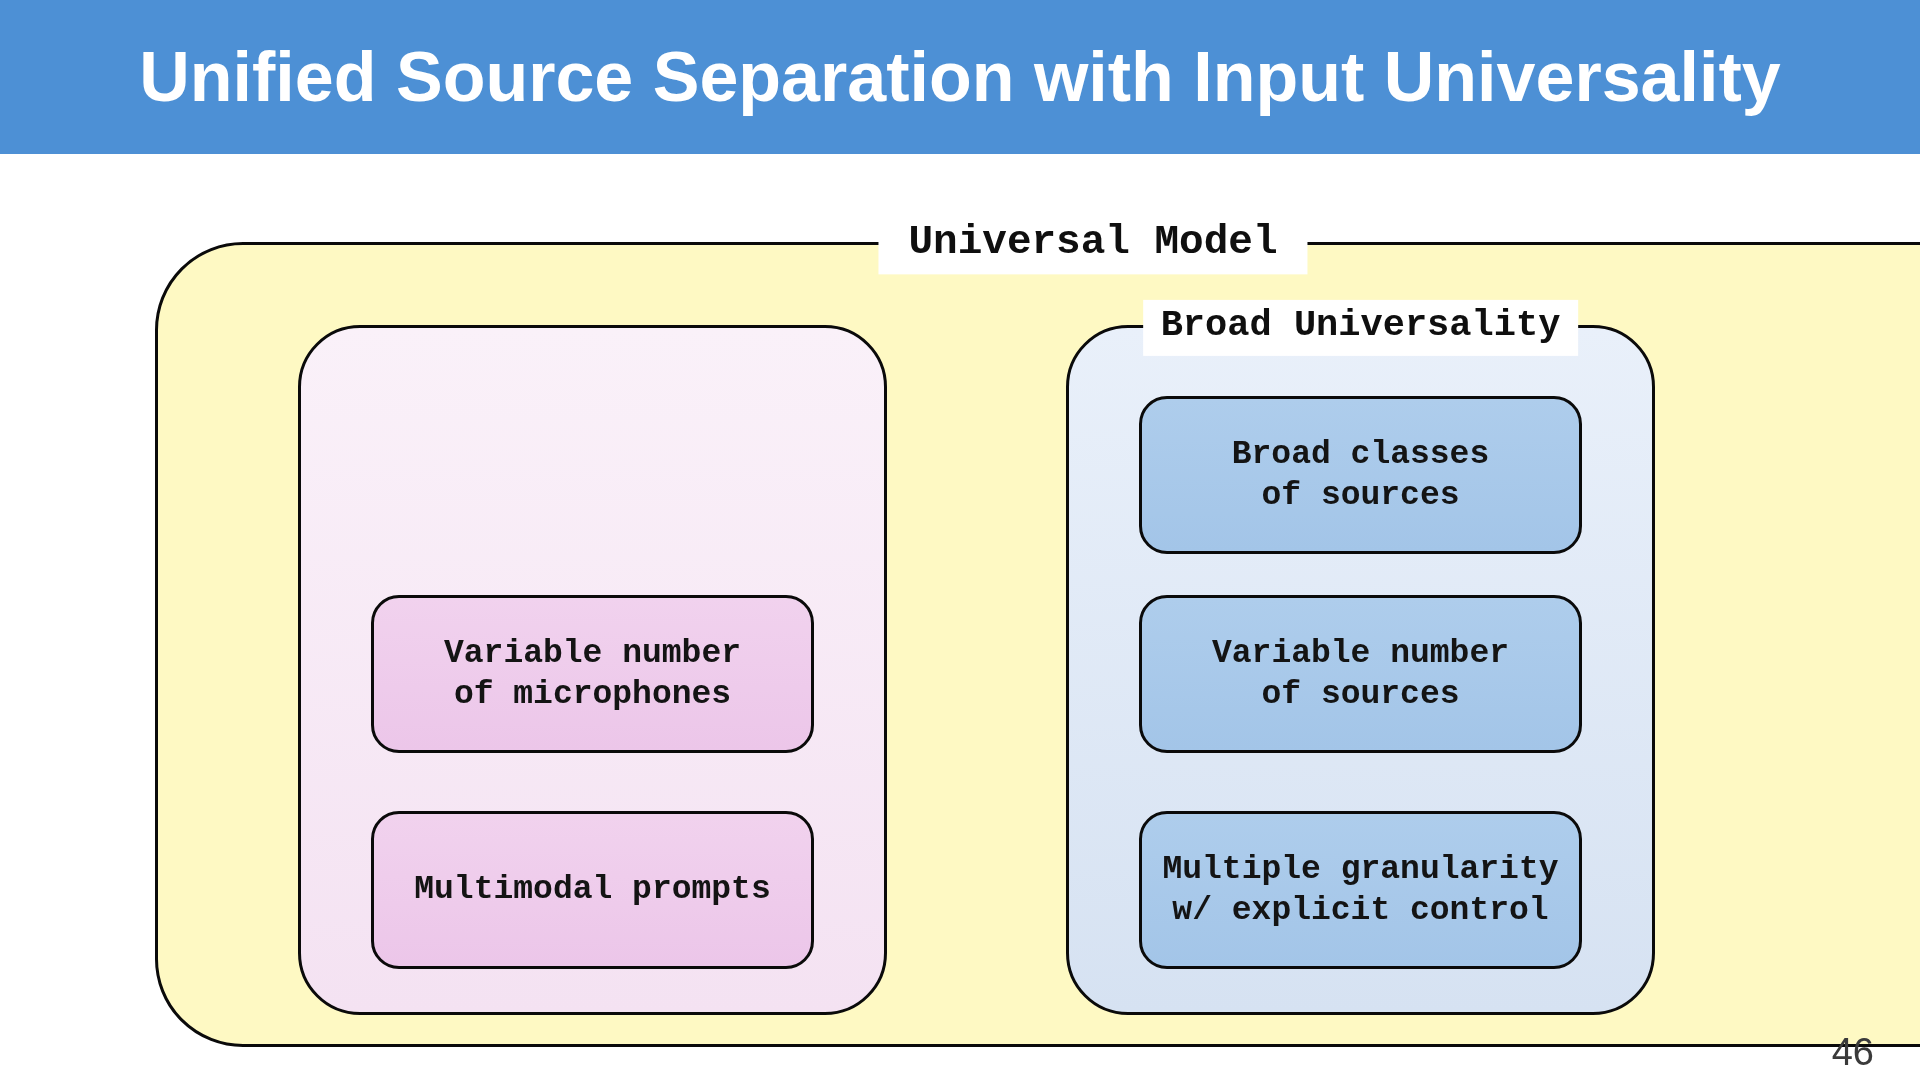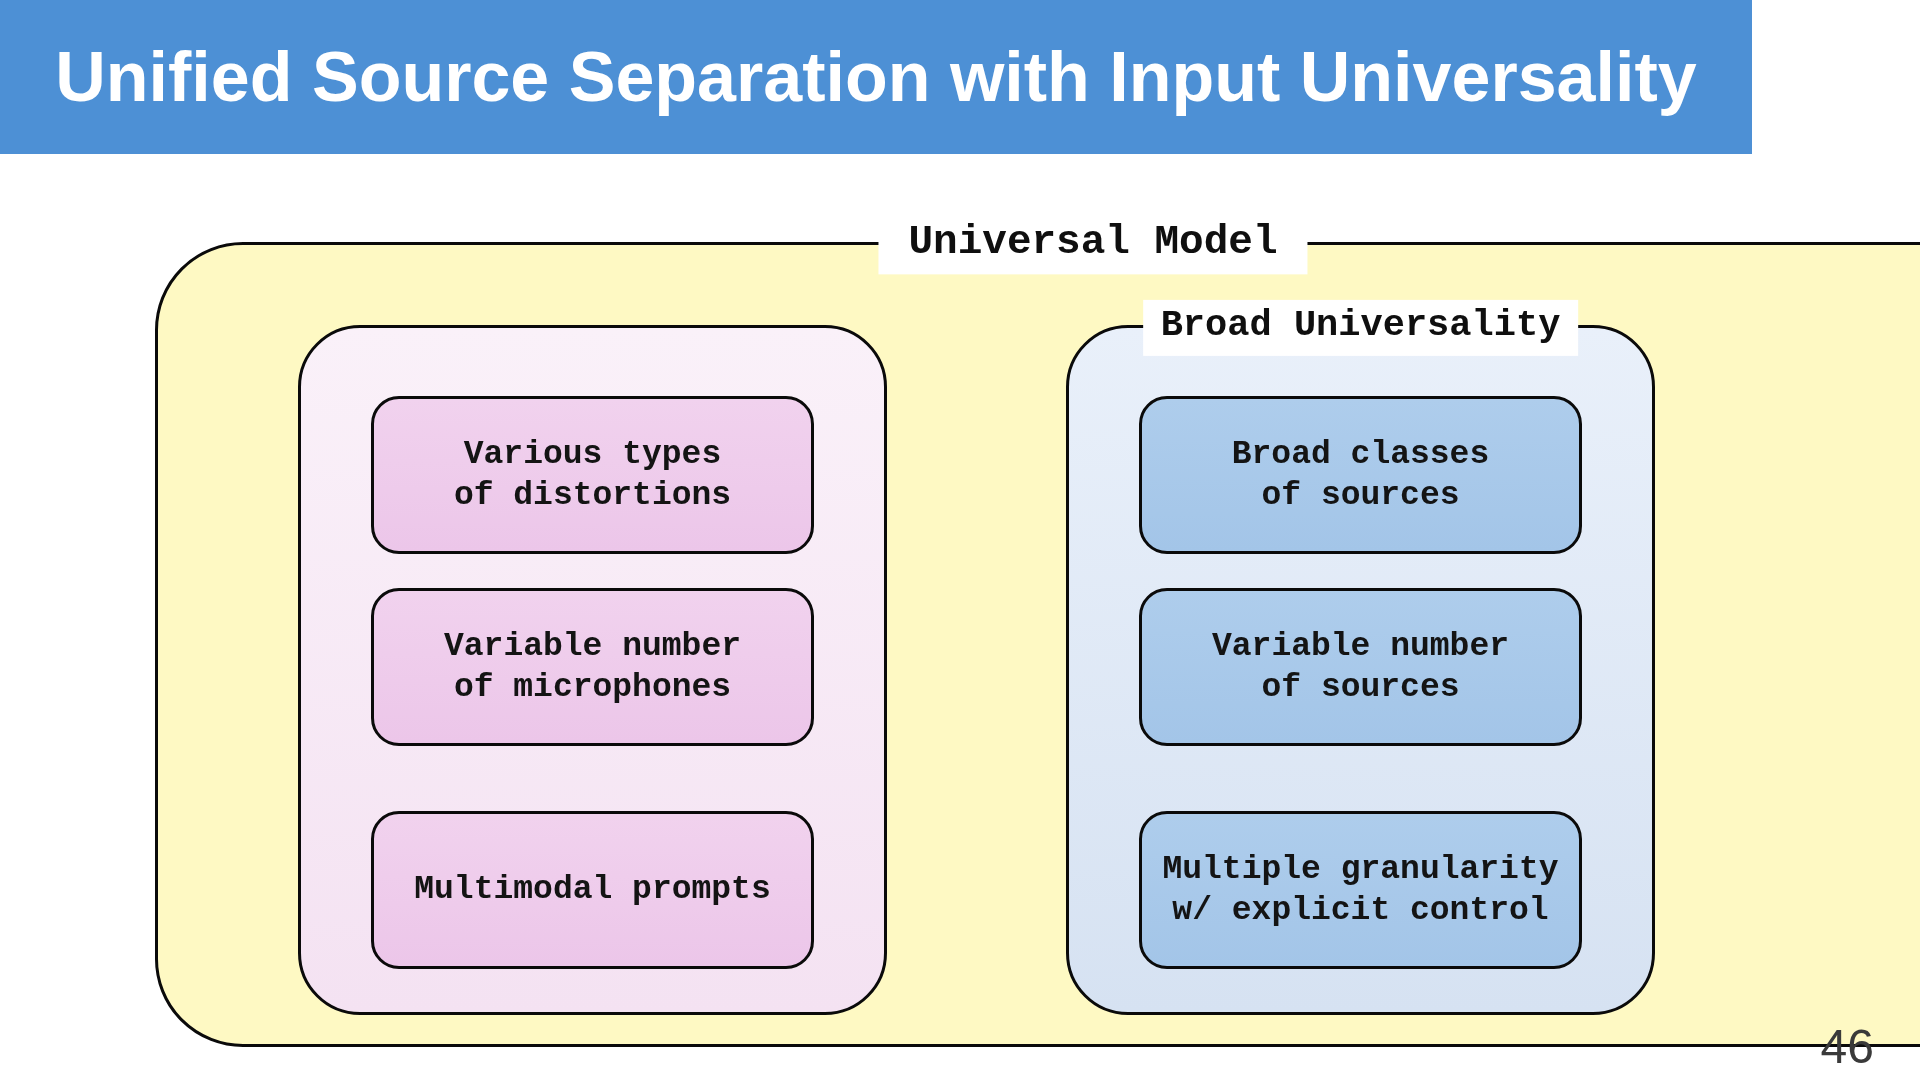--- a/index.html
+++ b/index.html
@@ -13,21 +13,21 @@
     width: 1920px;
     height: 1080px;
     background: #ffffff;
     overflow: hidden;
   }
 
   
   .banner {
     position: absolute;
     left: 0; top: 0;
-    width: 1752px;
+    width: 1920px;
     height: 154px;
     background: var(--banner-bg, #4D90D5);
     display: flex;
     align-items: center;
     justify-content: center;
   }
   .banner-title {
     color: var(--banner-fg, #FFFFFF);
     font-size: 70px;
     font-weight: 700;
@@ -89,60 +89,56 @@
     height: 158px;
     border: 3px solid #0a0a0a;
     border-radius: 28px;
     box-sizing: border-box;
     display: flex;
     align-items: center;
     justify-content: center;
     text-align: center;
   }
   .item-1 { top: 68px; }
-  .item-2 { top: 260px; }
+  .item-2 { top: 267px; }
   .item-3 { top: 483px; }
   .column-input  .item-box { background: linear-gradient(180deg, #F1D2EE 0%, #ECC6E9 100%); }
   .column-output .item-box { background: linear-gradient(180deg, #AECDEC 0%, #A3C5E8 100%); }
   .item-text {
     font-size: 33px;
     font-weight: 700;
     color: #141414;
     line-height: 1.25;
     white-space: pre-line;
   }
 
   
   .page-number {
     position: absolute;
     right: 46px;
     bottom: 6px;
-    font-size: 48px;
+    font-size: 38px;
     color: #3a3a3a;
     font-weight: 400;
   }
 </style>
 </head>
 <body>
 
 <div class="slide">
 
   <div class="banner">
     <div class="banner-title">Unified Source Separation with Input Universality</div>
   </div>
 
   <div class="universal-box">
 
     <div class="float-label universal-label">Universal Model</div>
 
     <div class="column column-input">
-      <div class="item-box item-1">
-        <div class="item-text">Various types
-of distortions</div>
-      </div>
       <div class="item-box item-2">
         <div class="item-text">Variable number
 of microphones</div>
       </div>
       <div class="item-box item-3">
         <div class="item-text">Multimodal prompts</div>
       </div>
     </div>
 
     <div class="column column-output">

